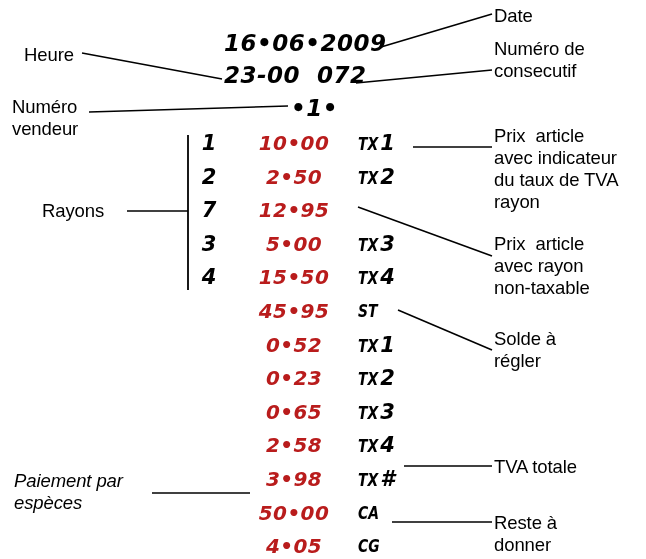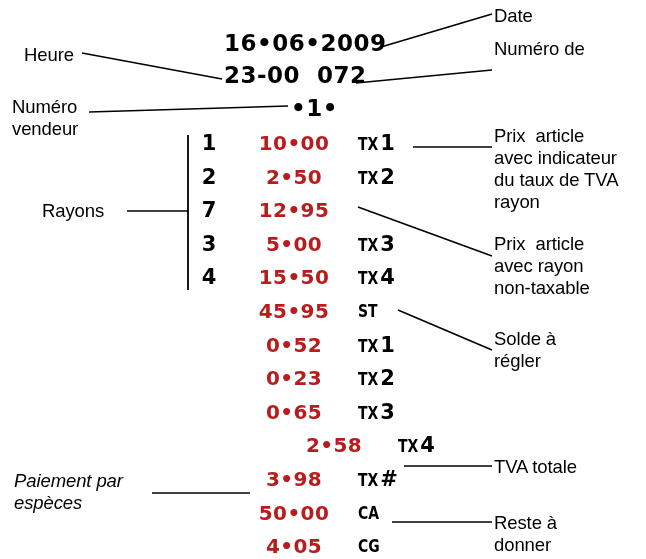--- a/index.html
+++ b/index.html
@@ -42,20 +42,21 @@
     pointer-events: none;
   }
 
   
   #receipt {
     position: absolute;
     left: 0;
     top: 0;
     width: 646px;
     height: 559px;
+    font-style: italic;
   }
   .rrow {
     position: absolute;
     height: 28px;
     left: 0;
     width: 440px;
   }
   .dept {
     position: absolute;
     left: 196px;
@@ -201,21 +202,21 @@
         <div class="rrow" style="top: 365.2px;">
           <div class="dept"></div>
           <div class="amount">0•23</div>
           <div class="code">TX<span class="big">2</span></div>
         </div>
         <div class="rrow" style="top: 398.8px;">
           <div class="dept"></div>
           <div class="amount">0•65</div>
           <div class="code">TX<span class="big">3</span></div>
         </div>
-        <div class="rrow" style="top: 432.4px; margin-left: 40px;">
+        <div class="rrow" style="top: 432.4px;">
           <div class="dept"></div>
           <div class="amount">2•58</div>
           <div class="code">TX<span class="big">4</span></div>
         </div>
         <div class="rrow" style="top: 466px;">
           <div class="dept"></div>
           <div class="amount">3•98</div>
           <div class="code">TX<span class="big">#</span></div>
         </div>
         <div class="rrow" style="top: 499.6px;">
@@ -230,20 +231,20 @@
         </div>
       </div>
   </div>
 
   <div class="ann ann-left" style="left:24px;  top:44px;"><div>Heure</div></div>
   <div class="ann ann-left" style="left:12px;  top:96px;"><div>Numéro</div><div>vendeur</div></div>
   <div class="ann ann-left" style="left:42px;  top:200px;"><div>Rayons</div></div>
   <div class="ann ann-left" style="left:14px;  top:470px;font-style:italic;"><div>Paiement par</div><div>espèces</div></div>
 
   <div class="ann ann-right" style="left:494px; top:5px;"><div>Date</div></div>
-  <div class="ann ann-right" style="left:494px; top:38px;"><div>Numéro de</div></div>
+  <div class="ann ann-right" style="left:494px; top:38px;"><div>Numéro de</div><div>consecutif</div></div>
   <div class="ann ann-right" style="left:494px; top:125px;"><div>Prix  article</div><div>avec indicateur</div><div>du taux de TVA</div><div>rayon</div></div>
   <div class="ann ann-right" style="left:494px; top:233px;"><div>Prix  article</div><div>avec rayon</div><div>non-taxable</div></div>
   <div class="ann ann-right" style="left:494px; top:328px;"><div>Solde à</div><div>régler</div></div>
   <div class="ann ann-right" style="left:494px; top:456px;"><div>TVA totale</div></div>
   <div class="ann ann-right" style="left:494px; top:512px;"><div>Reste à</div><div>donner</div></div>
 
 </div>
 
 </body></html>

